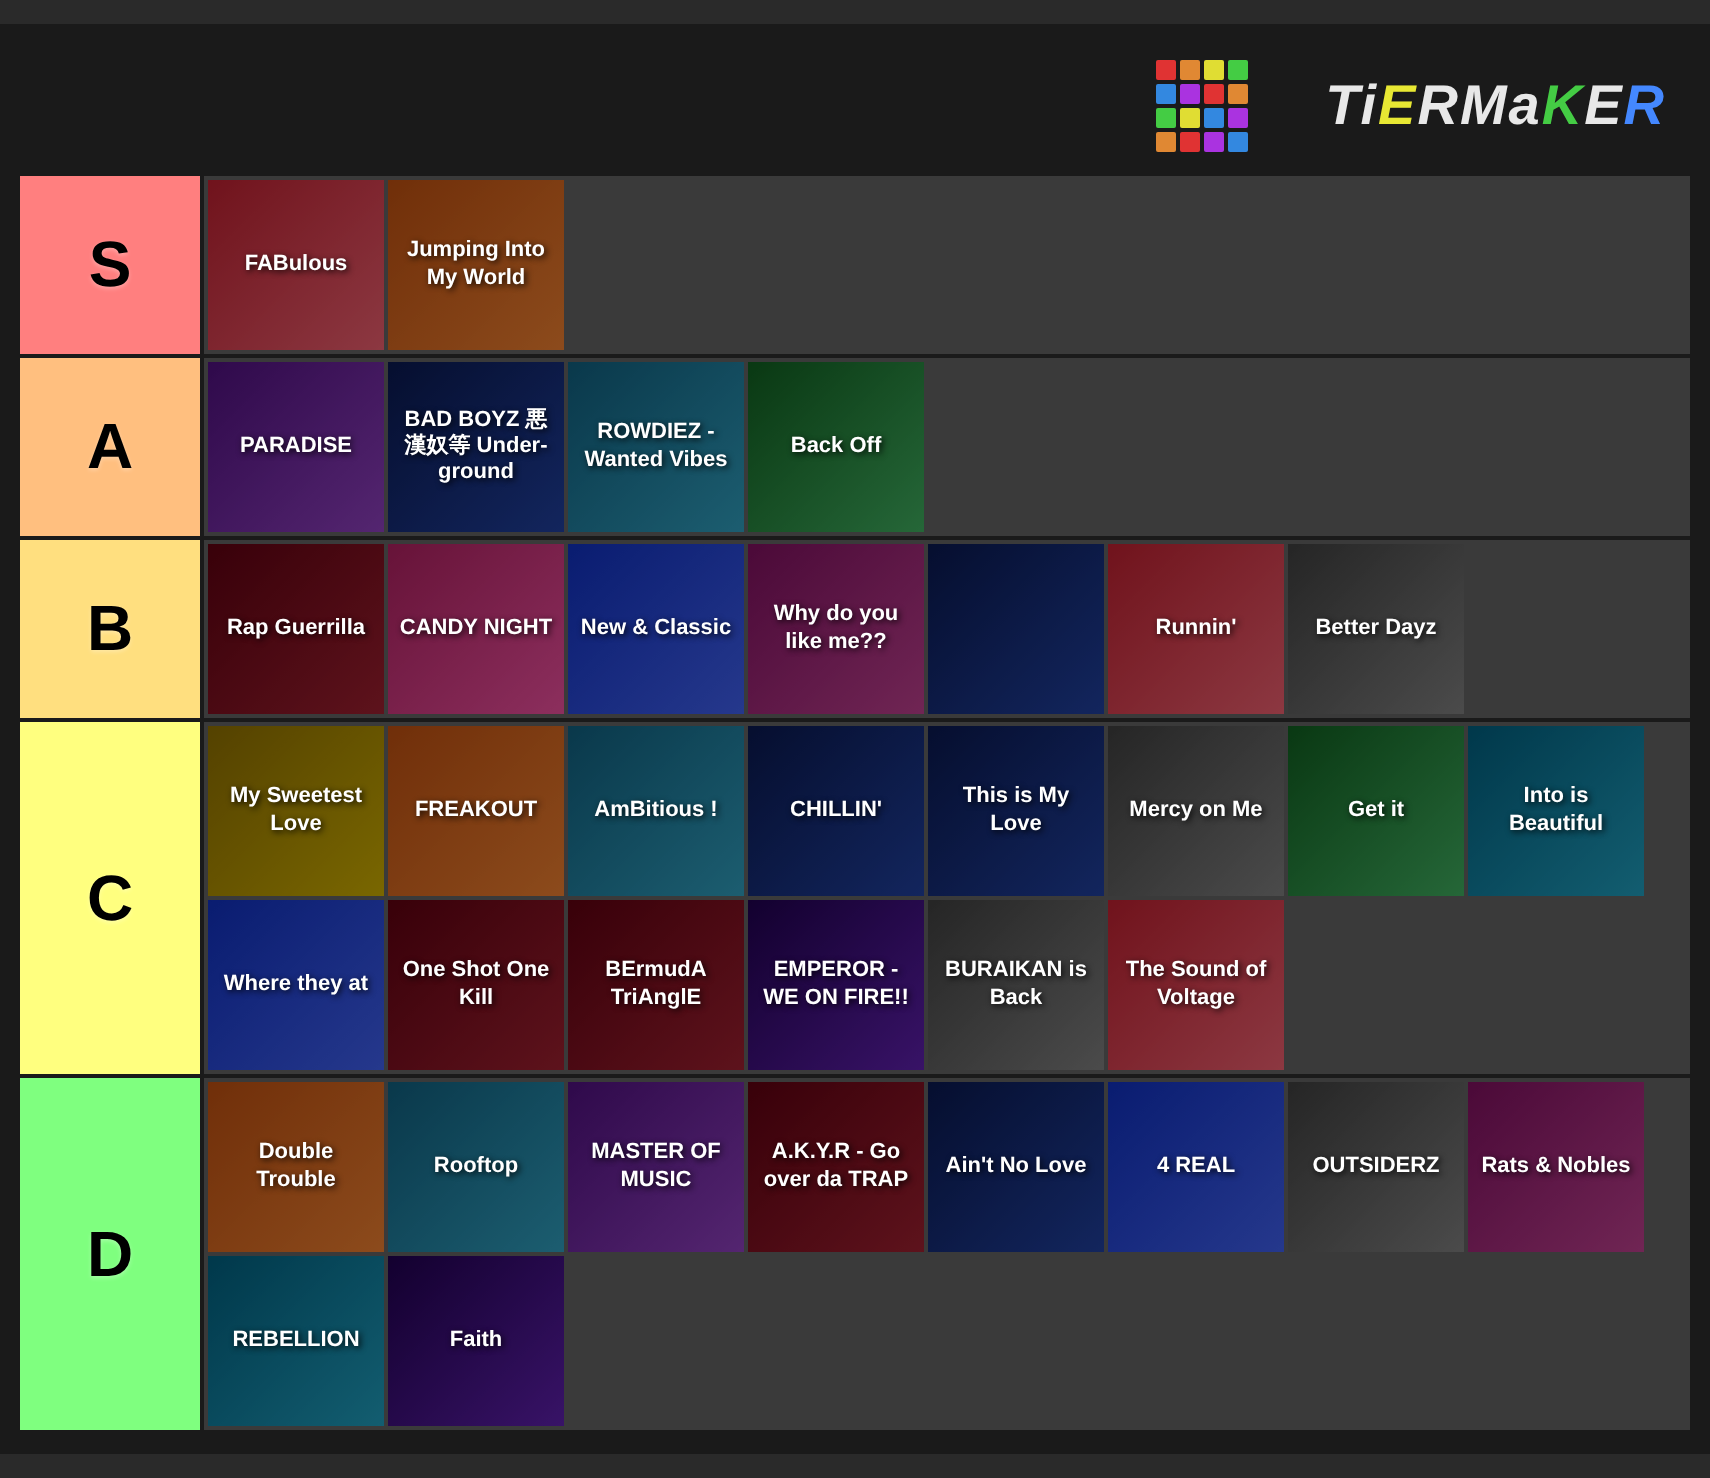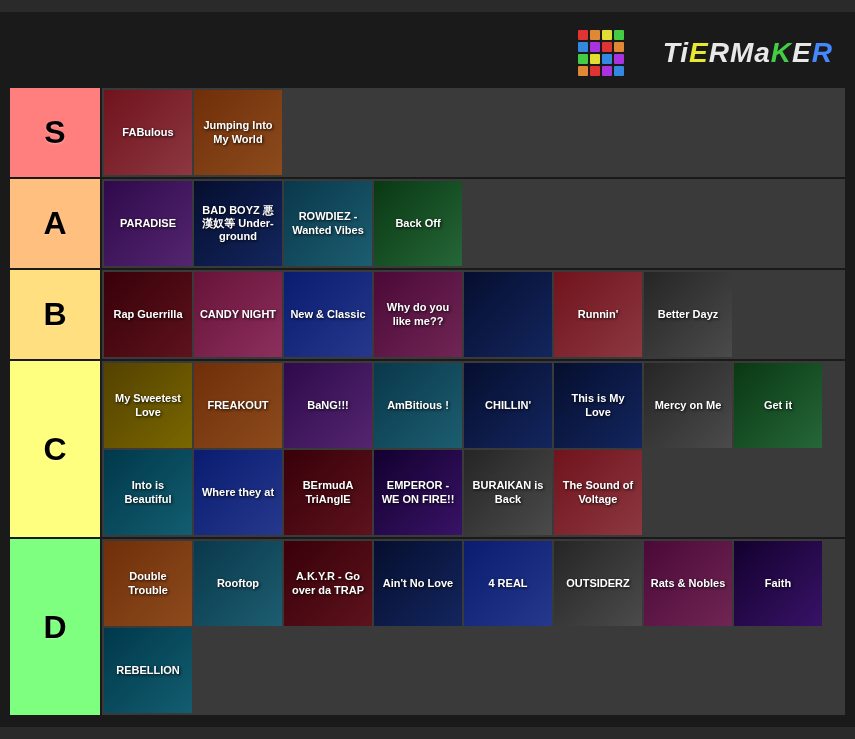--- a/index.html
+++ b/index.html
@@ -223,24 +223,20 @@
         <div class="tier-items">
           <div class="item">
             <div class="item-bg bg-yellow"></div>
             <div class="item-text">My Sweetest Love</div>
           </div>
           <div class="item">
             <div class="item-bg bg-orange"></div>
             <div class="item-text">FREAKOUT</div>
           </div>
           <div class="item">
-            <div class="item-bg bg-purple"></div>
-            <div class="item-text">BaNG!!!</div>
-          </div>
-          <div class="item">
             <div class="item-bg bg-teal"></div>
             <div class="item-text">AmBitious !</div>
           </div>
           <div class="item">
             <div class="item-bg bg-darkblue"></div>
             <div class="item-text">CHILLIN'</div>
           </div>
           <div class="item">
             <div class="item-bg bg-darkblue"></div>
             <div class="item-text">This is My Love</div>
@@ -256,20 +252,24 @@
           <div class="item">
             <div class="item-bg bg-cyan"></div>
             <div class="item-text">Into is Beautiful</div>
           </div>
           <div class="item">
             <div class="item-bg bg-blue"></div>
             <div class="item-text">Where they at</div>
           </div>
           <div class="item">
             <div class="item-bg bg-darkred"></div>
+            <div class="item-text">One Shot One Kill</div>
+          </div>
+          <div class="item">
+            <div class="item-bg bg-darkred"></div>
             <div class="item-text">BErmudA TriAnglE</div>
           </div>
           <div class="item">
             <div class="item-bg bg-indigo"></div>
             <div class="item-text">EMPEROR - WE ON FIRE!!</div>
           </div>
           <div class="item">
             <div class="item-bg bg-gray"></div>
             <div class="item-text">BURAIKAN is Back</div>
           </div>
@@ -284,43 +284,47 @@
         <div class="tier-items">
           <div class="item">
             <div class="item-bg bg-orange"></div>
             <div class="item-text">Double Trouble</div>
           </div>
           <div class="item">
             <div class="item-bg bg-teal"></div>
             <div class="item-text">Rooftop</div>
           </div>
           <div class="item">
+            <div class="item-bg bg-purple"></div>
+            <div class="item-text">MASTER OF MUSIC</div>
+          </div>
+          <div class="item">
             <div class="item-bg bg-darkred"></div>
             <div class="item-text">A.K.Y.R - Go over da TRAP</div>
           </div>
           <div class="item">
             <div class="item-bg bg-darkblue"></div>
             <div class="item-text">Ain't No Love</div>
           </div>
           <div class="item">
             <div class="item-bg bg-blue"></div>
             <div class="item-text">4 REAL</div>
           </div>
           <div class="item">
             <div class="item-bg bg-gray"></div>
             <div class="item-text">OUTSIDERZ</div>
           </div>
           <div class="item">
             <div class="item-bg bg-magenta"></div>
             <div class="item-text">Rats &amp; Nobles</div>
           </div>
           <div class="item">
+            <div class="item-bg bg-cyan"></div>
+            <div class="item-text">REBELLION</div>
+          </div>
+          <div class="item">
             <div class="item-bg bg-indigo"></div>
             <div class="item-text">Faith</div>
           </div>
-          <div class="item">
-            <div class="item-bg bg-cyan"></div>
-            <div class="item-text">REBELLION</div>
-          </div>
         </div>
       </div>
     </div>
 </div>
 
 </body></html>

